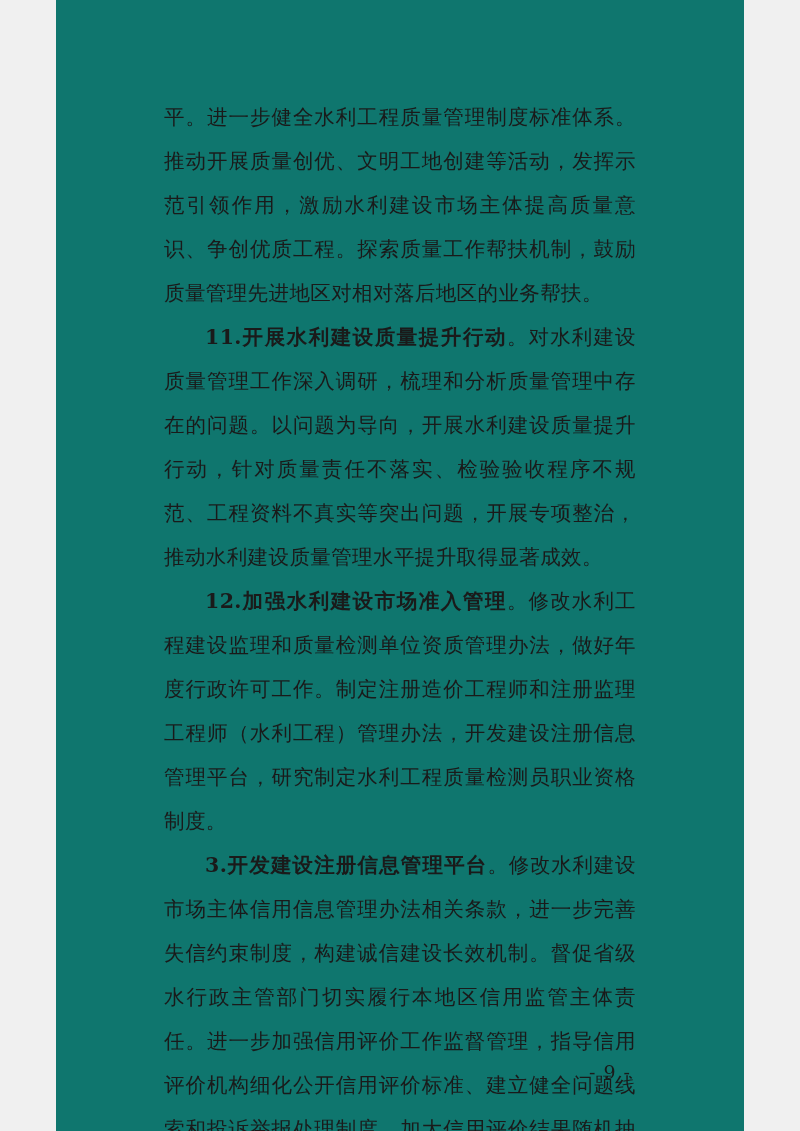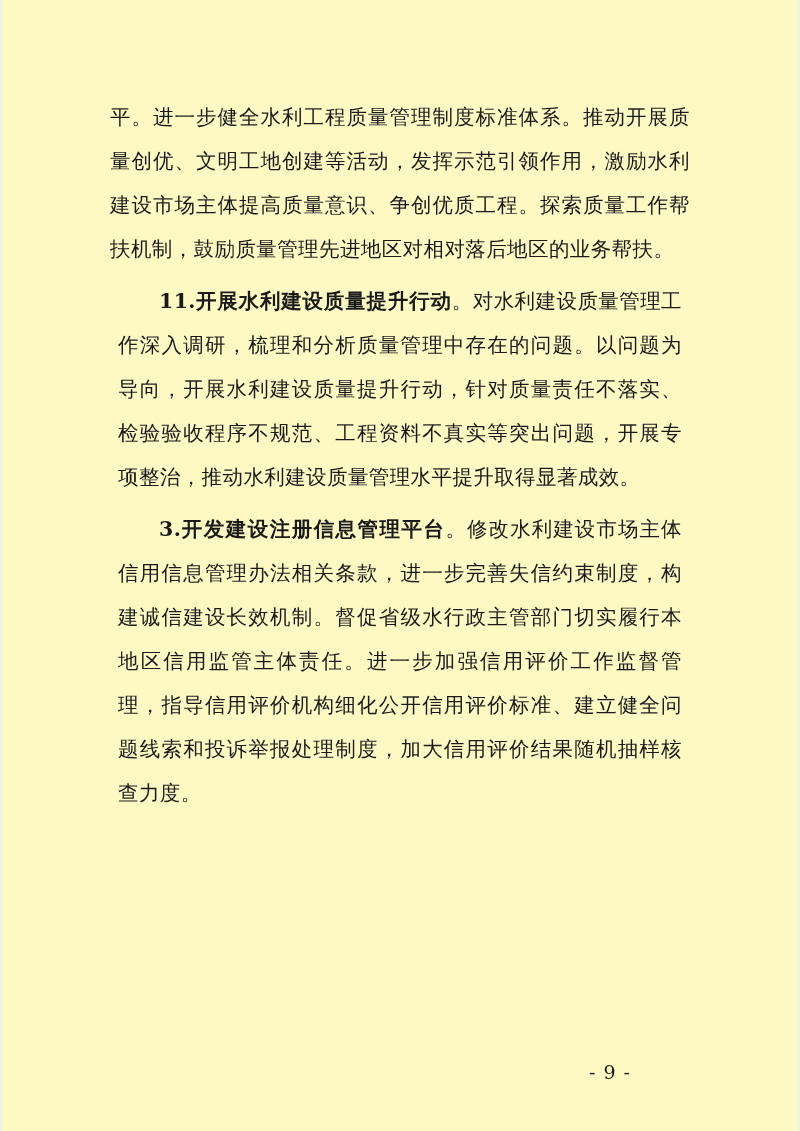--- a/index.html
+++ b/index.html
@@ -2,39 +2,39 @@
 <html><head>
 <meta charset="utf-8">
 <style>
   html, body {
     margin: 0;
     padding: 0;
     background: #f0f0f0;
   }
   .page {
     position: relative;
-    width: 796px;
+    width: 688px;
     height: 1131px;
     margin: 0 auto;
-    background: #fef9c3;
+    background: #0f766e;
     box-sizing: border-box;
     padding: 95px 108px 60px 108px;
     font-family: "DejaVu Serif", "Liberation Serif", serif;
     color: #1a1a1a;
     overflow: hidden;
   }
   .body-text {
     font-size: 20.5px;
     line-height: 44px;
     text-align: justify;
     text-justify: inter-ideograph;
     letter-spacing: 0.4px;
   }
   p.para {
-    margin: 8px;
+    margin: 0;
     text-indent: 2em;
   }
   p.cont {
     margin: 0;
     text-indent: 0;
   }
   .bold {
     font-weight: bold;
     letter-spacing: 0.8px;
   }
@@ -70,20 +70,23 @@
 
     <p class="cont">
       <span>平。进一步健全水利工程质量管理制度标准体系。推动开展质量创优、文明工地创建等活动，发挥示范引领作用，激励水利建设市场主体提高质量意识、争创优质工程。探索质量工作帮扶机制，鼓励质量管理先进地区对相对落后地区的业务帮扶。</span>
     </p>
 
     <p class="para">
       <span class="num">11.</span><span class="bold">开展水利建设质量提升行动</span><span>。</span><span>对水利建设质量管理工作深入调研，梳理和分析质量管理中存在的问题。以问题为导向，开展水利建设质量提升行动，针对质量责任不落实、检验验收程序不规范、工程资料不真实等突出问题，开展专项整治，推动水利建设质量管理水平提升取得显著成效。</span>
     </p>
 
 
+    <p class="para">
+      <span class="num">12.</span><span class="bold">加强水利建设市场准入管理</span><span>。</span><span>修改水利工程建设监理和质量检测单位资质管理办法，做好年度行政许可工作。制定注册造价工程师和注册监理工程师（水利工程）管理办法，开发建设注册信息管理平台，研究制定水利工程质量检测员职业资格制度。</span>
+    </p>
 
     <p class="para">
       <span class="num">3.</span><span class="bold">开发建设注册信息管理平台</span><span>。</span><span>修改水利建设市场主体信用信息管理办法相关条款，进一步完善失信约束制度，构建诚信建设长效机制。督促省级水行政主管部门切实履行本地区信用监管主体责任。进一步加强信用评价工作监督管理，指导信用评价机构细化公开信用评价标准、建立健全问题线索和投诉举报处理制度，加大信用评价结果随机抽样核查力度。</span>
     </p>
 
   </div>
 
   <div class="page-number">- 9 -</div>
 
 </div>

